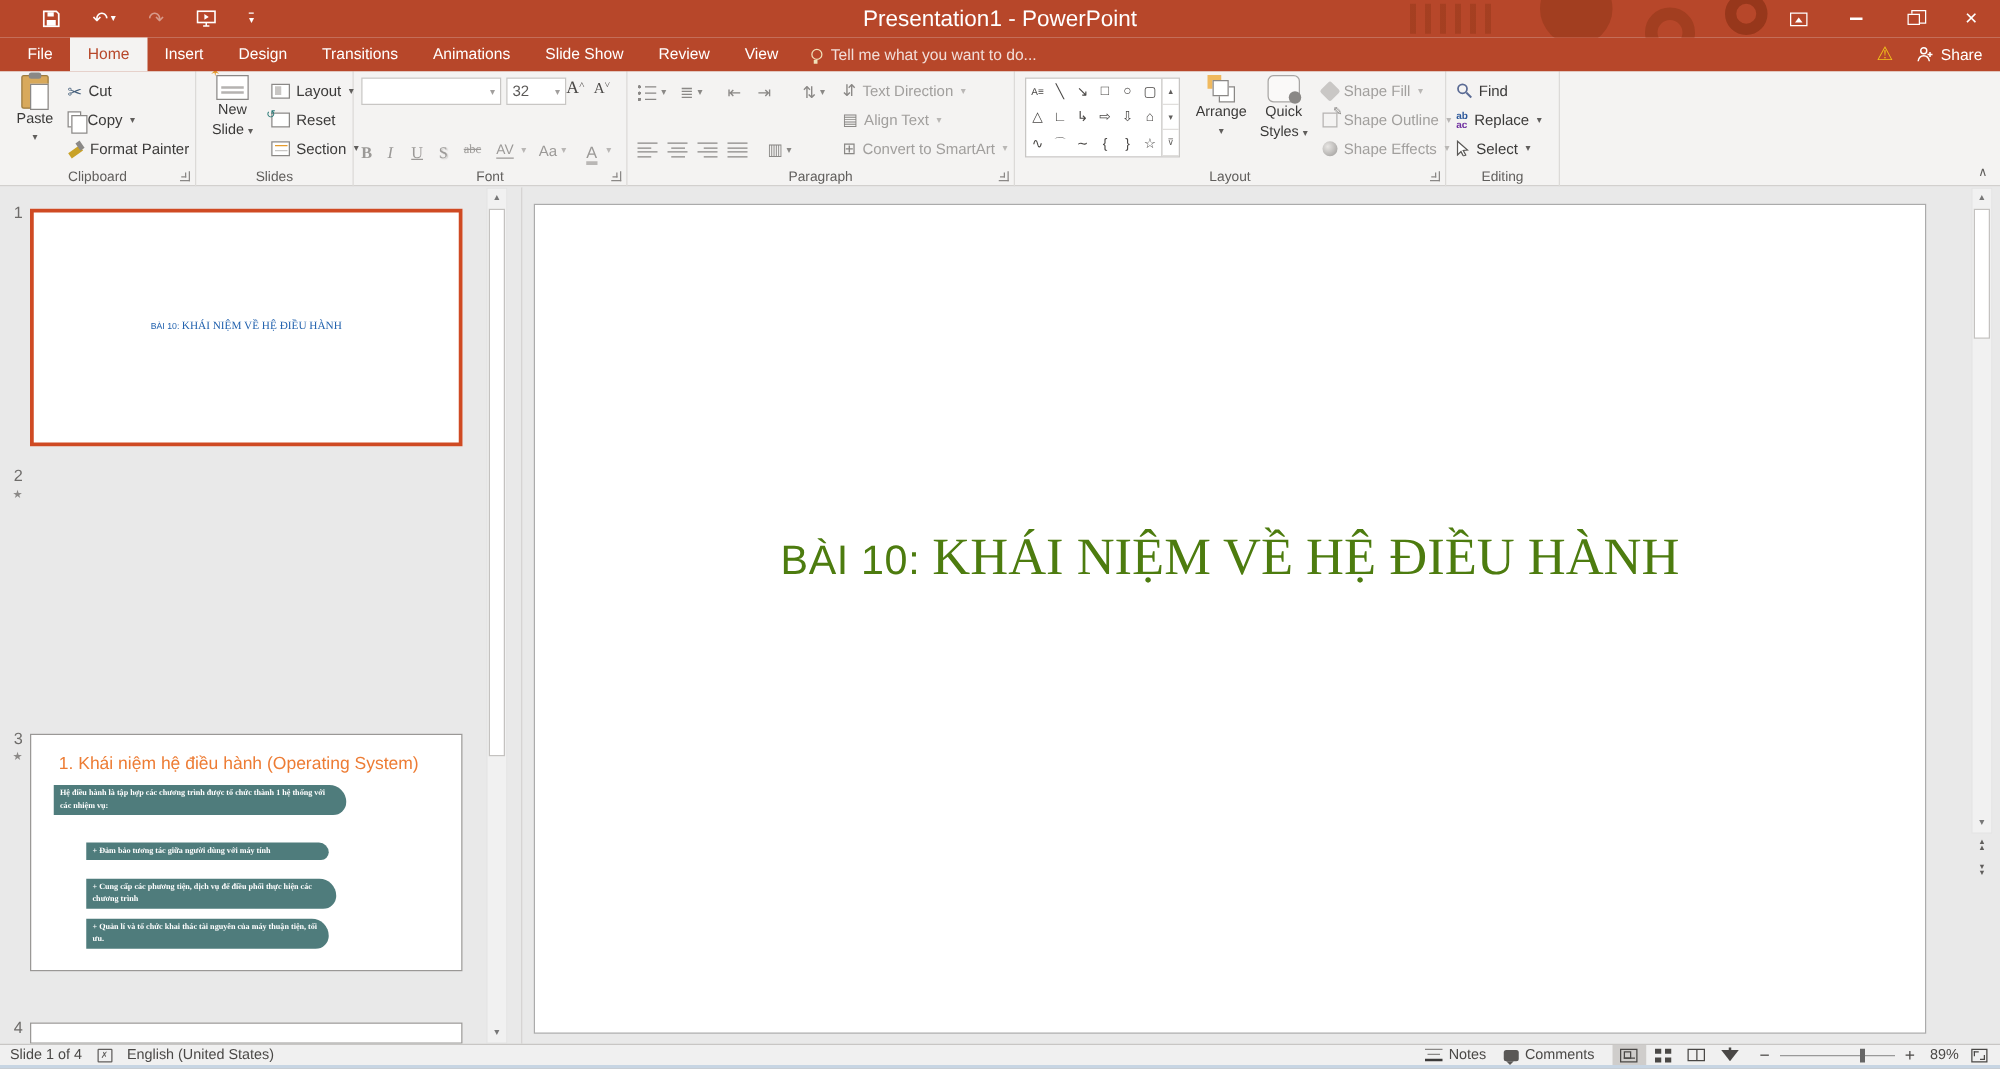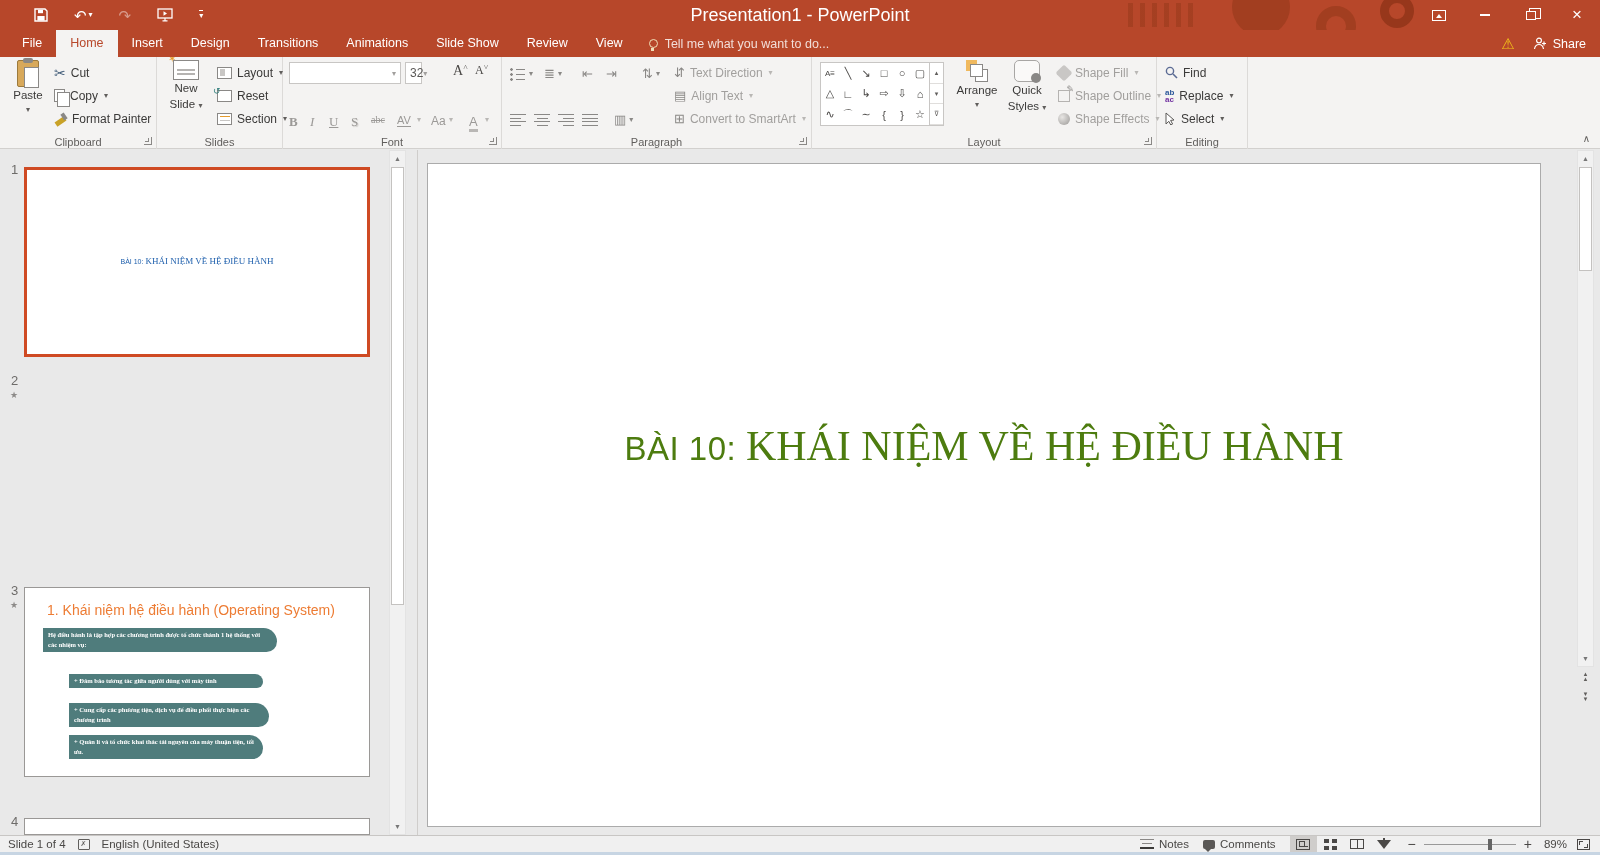--- a/index.html
+++ b/index.html
@@ -288,21 +288,21 @@
         <span class="caret">▾</span>
       </div>
       <div class="group-label">Slides</div>
     </div>
 
     <div class="group" style="left:283px;width:219px">
       <div class="combo" style="left:6px;top:5px;width:112px">
         <span class="cv"></span>
         <span class="caret">▾</span>
       </div>
-      <div class="combo" style="left:122px;top:5px;width:17px">
+      <div class="combo" style="left:122px;top:5px;width:48px">
         <span class="cv">32</span>
         <span class="caret">▾</span>
       </div>
       <span class="fgrow" style="left:170px"><span>A</span><span class="sup">˄</span></span>
       <span class="fgrow" style="left:192px;font-size:12px"><span>A</span><span class="sup">˅</span></span>
       <span class="fletter" style="left:6px;font-weight:bold">B</span>
       <span class="fletter" style="left:27px;font-style:italic">I</span>
       <span class="fletter" style="left:46px;text-decoration:underline">U</span>
       <span class="fletter" style="left:68px;text-shadow:1px 1px 1px #C8C6C4">S</span>
       <span class="fletter" style="left:88px;font-size:10px;text-decoration:line-through">abc</span>

